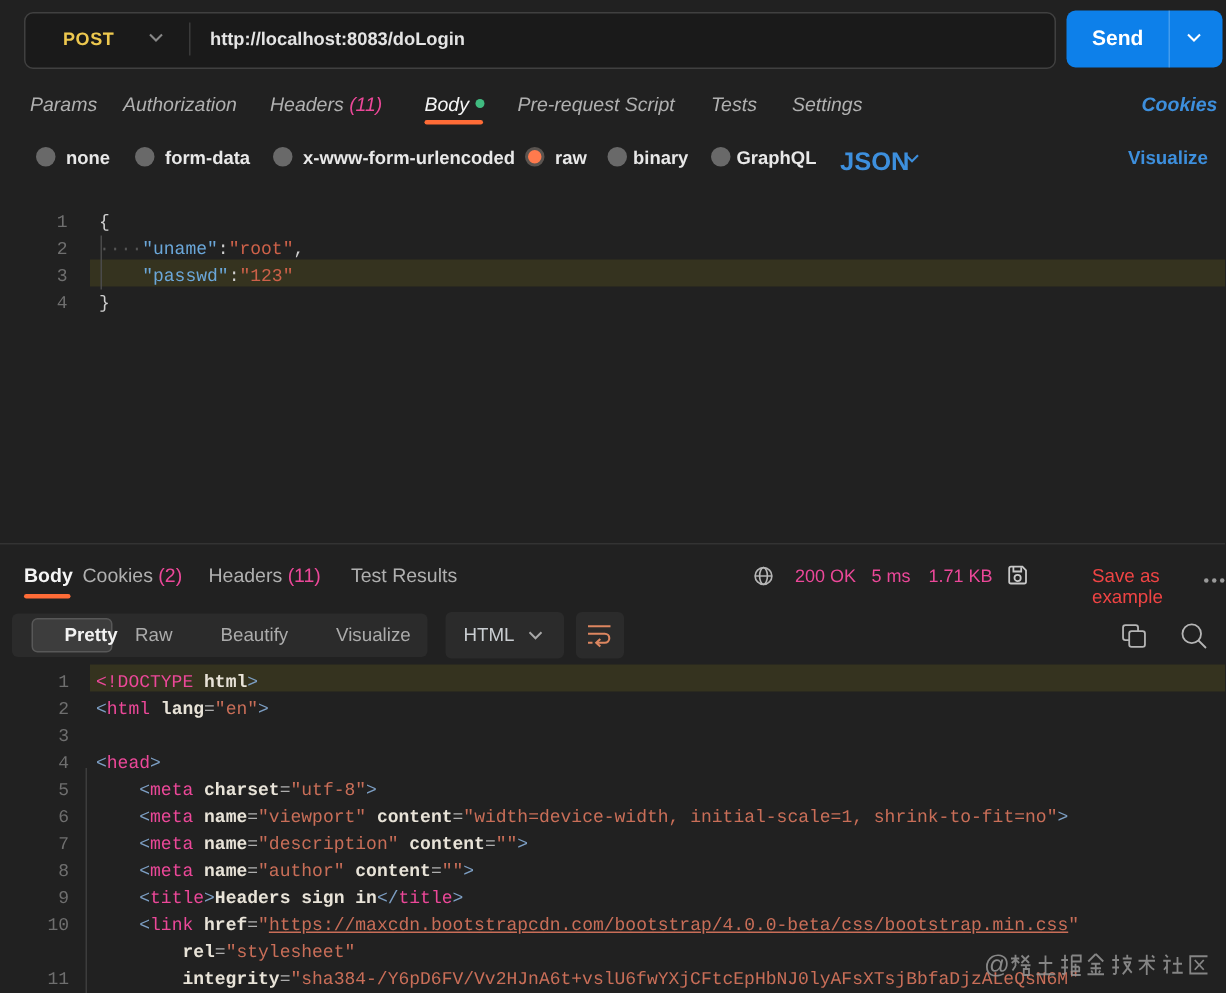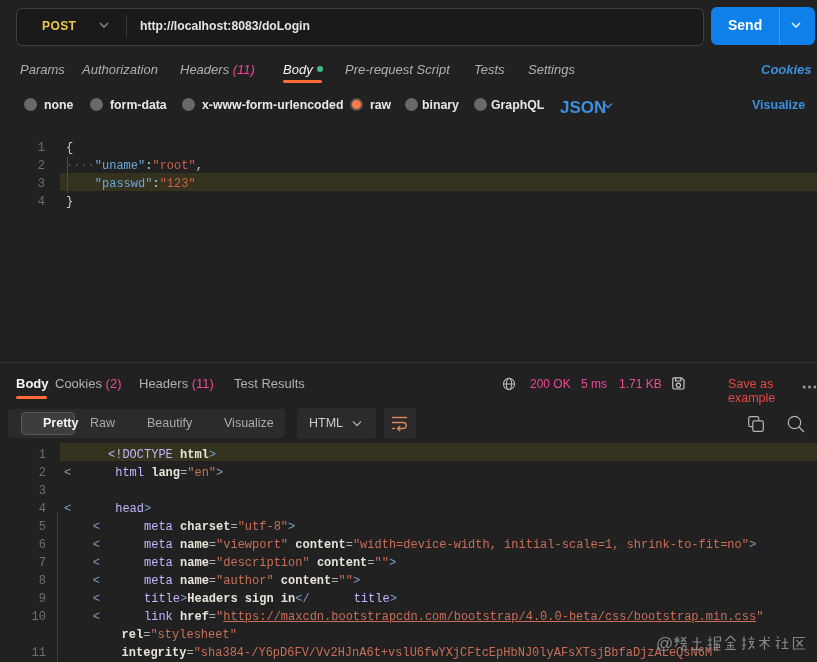--- a/index.html
+++ b/index.html
@@ -35,21 +35,21 @@
 #rbodyunderline{left:16px;top:396px;width:31px;height:2.5px;background:#ff6c37;border-radius:2px;}
 .meta{top:377px;font-size:12px;}
 #prettybar{left:8px;top:409px;width:277px;height:29px;background:#2b2b2b;border-radius:4px;}
 .pbtn{top:416px;font-size:12.5px;color:#ababab;}
 #prettypill{left:21px;top:412px;width:54px;height:23px;background:#3d3d3d;border:1px solid #585858;border-radius:4px;box-sizing:border-box;}
 #htmlbtn{left:297px;top:408px;width:79px;height:31px;background:#2b2b2b;border-radius:4px;}
 #wrapbtn{left:384px;top:408px;width:32px;height:31px;background:#2b2b2b;border-radius:4px;}
 
 #hl2{left:60px;top:443px;right:0;height:18px;background:#35331f;}
 #rgutline{left:57px;top:512px;width:1px;height:150px;background:#3d3d3d;}
-.tag{color:#c4b5fd;margin-left:44px;}
+.tag{color:#ec4899;}
 .attr{color:#e8e3d8;font-weight:bold;}
 .str{color:#c96e58;}
 .pun{color:#7d9fc4;} .eq{color:#aeaeae;}
 .txt{color:#e8e3d8;font-weight:bold;}
 .key{color:#6ba7d9;}
 .val{color:#cd6149;}
 svg{display:block;}
 </style>
 </head>
 <body>

